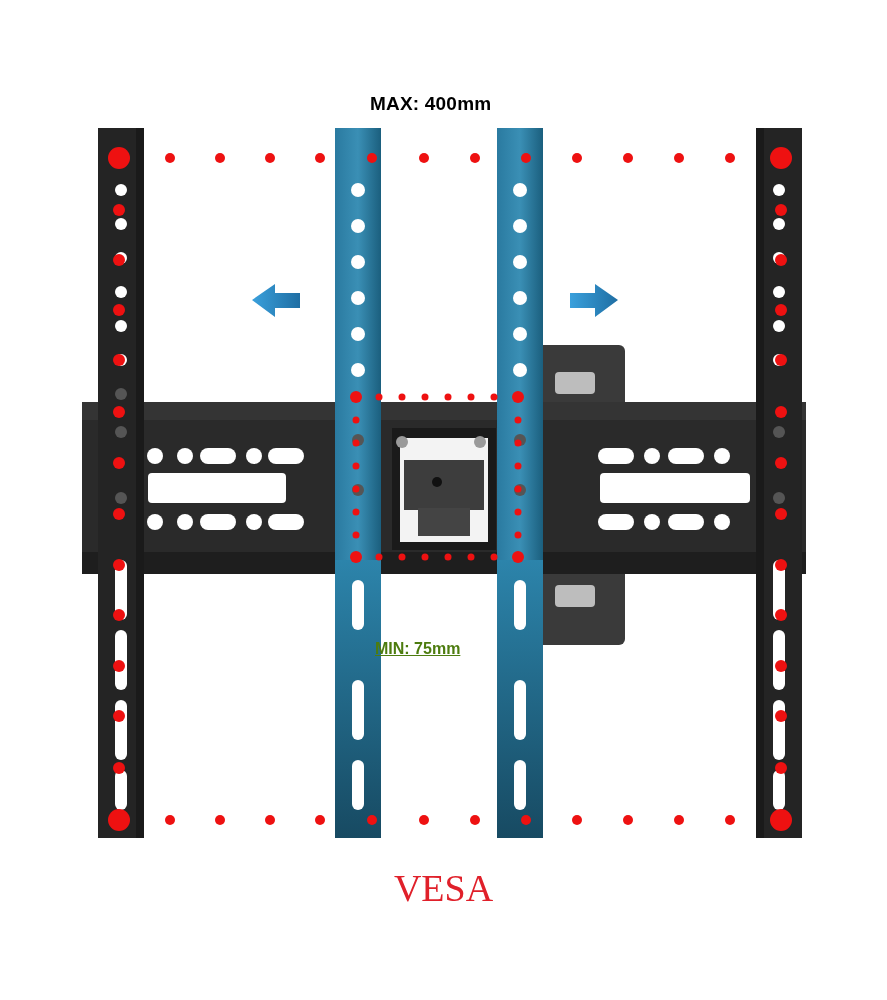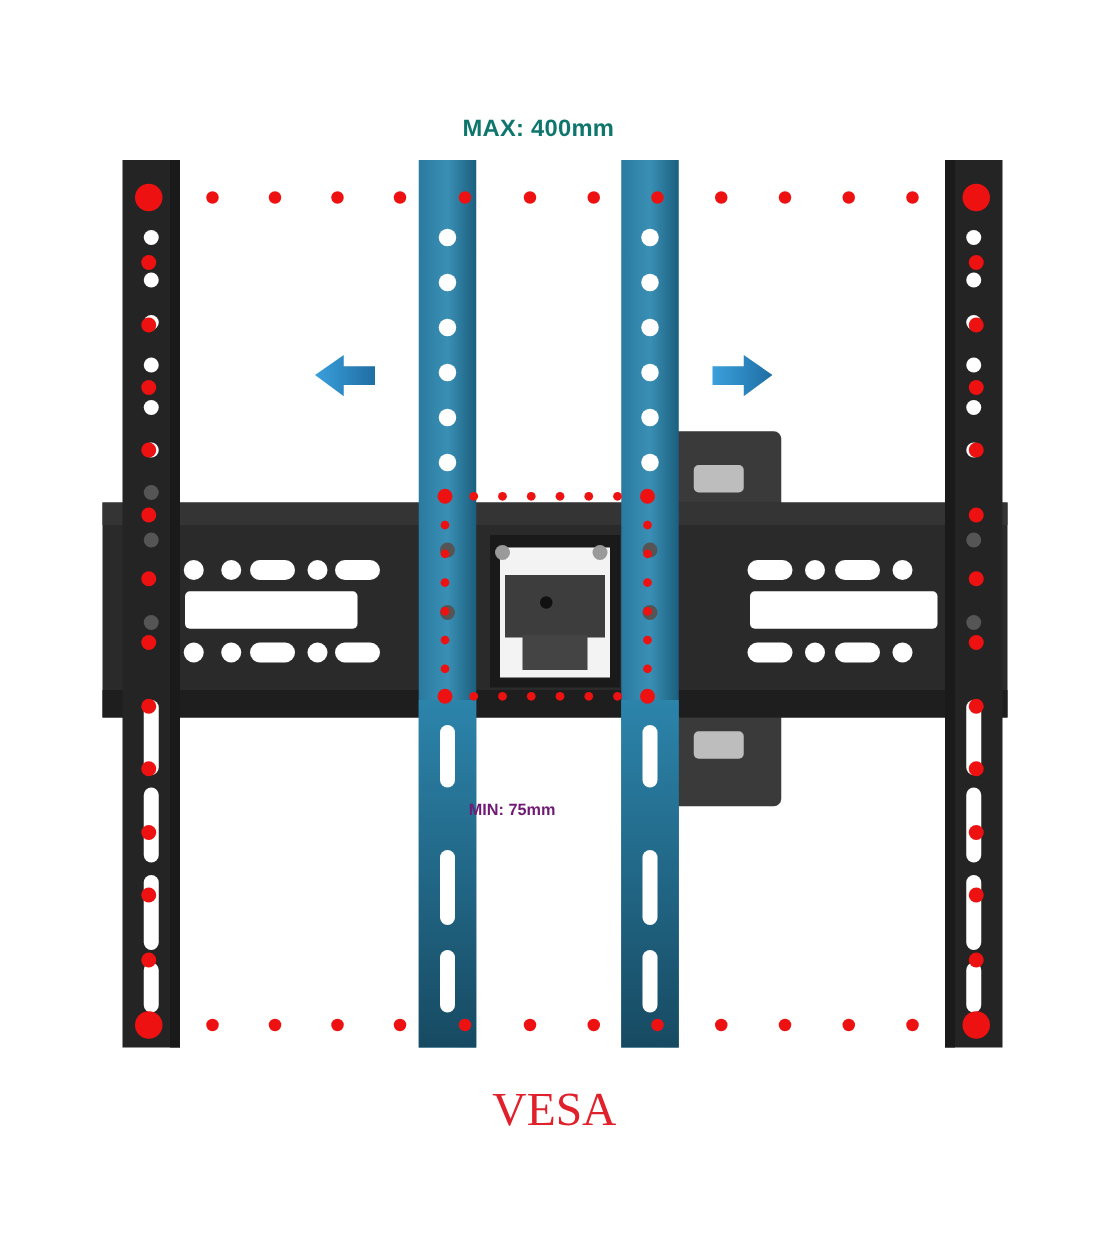--- a/index.html
+++ b/index.html
@@ -1,19 +1,19 @@
 <!DOCTYPE html>
 <html><head>
   <meta charset="utf-8">
   <style>
     html, body { margin: 0; padding: 0; background: #ffffff; }
     body { width: 887px; height: 1000px; position: relative; overflow: hidden; font-family: "Liberation Sans", sans-serif; }
     .stage { position: absolute; left: 0; top: 0; width: 887px; height: 1000px; }
-    .label-max { position: absolute; left: 370px; top: 93px; font-size: 19px; font-weight: bold; color: #0f766e; letter-spacing: 0.2px; }
-    .label-min { position: absolute; left: 375px; top: 640px; font-size: 13px; font-weight: bold; color: #701a75; background: rgba(255,255,255,0); }
+    .label-max { position: absolute; left: 370px; top: 93px; font-size: 19px; font-weight: bold; color: #000000; letter-spacing: 0.2px; }
+    .label-min { position: absolute; left: 375px; top: 640px; font-size: 16px; font-weight: bold; color: #4d7c0f; background: rgba(255,255,255,0); text-decoration: underline; }
     .label-vesa { position: absolute; left: 0; width: 887px; top: 866px; text-align: center; font-size: 38px; color: #e0202a; font-family: Liberation Serif, serif; }
     svg { position: absolute; left: 0; top: 0; }
   </style>
 </head>
 <body>
 
 <div class="stage">
   <svg width="887" height="1000" viewBox="0 0 887 1000">
     <defs>
       <linearGradient id="blueArm" x1="0" x2="1" y1="0" y2="0">

